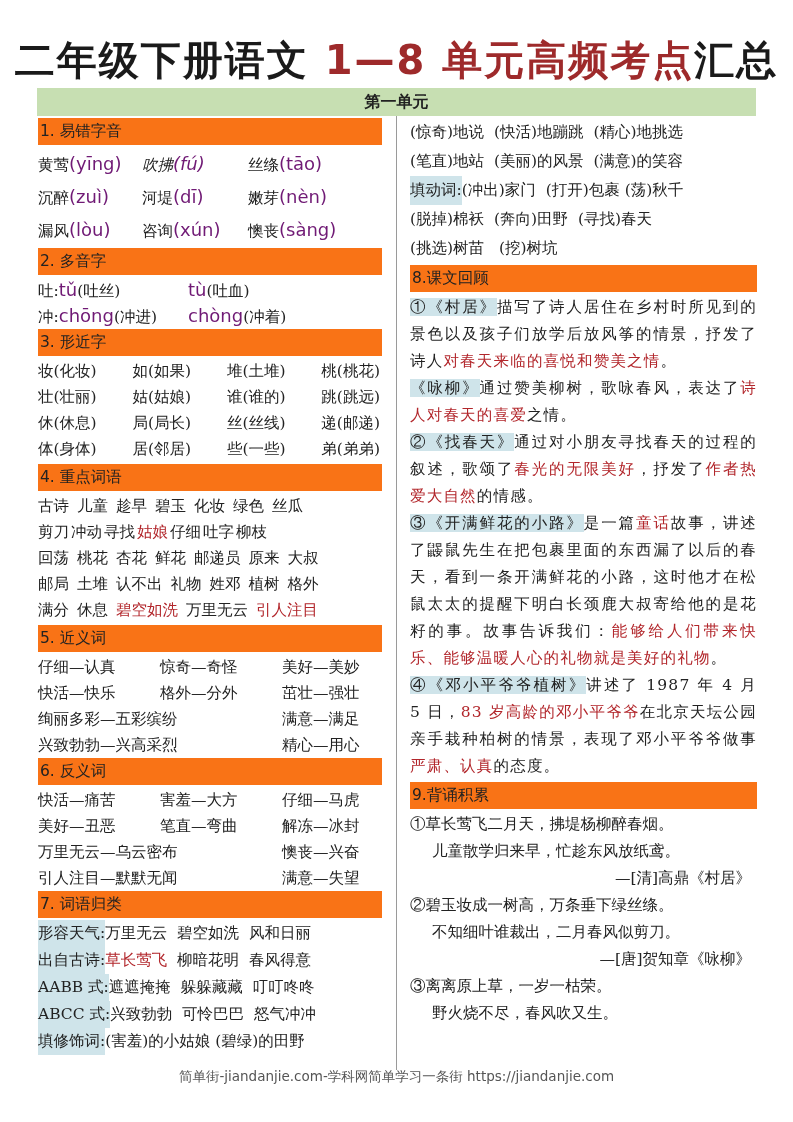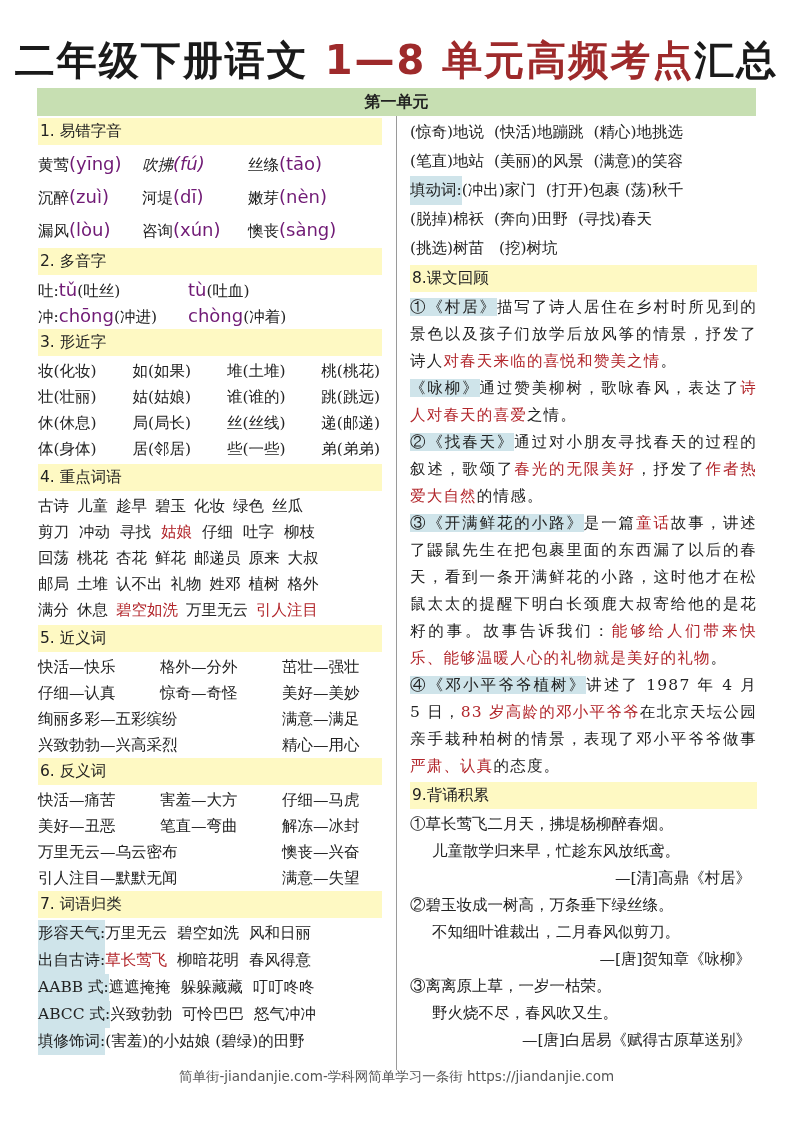--- a/index.html
+++ b/index.html
@@ -20,21 +20,21 @@
     line-height: 28px; color: #222;
     font-family: "DejaVu Sans", "Liberation Sans", sans-serif;
   }
 
   .col-divider { position: absolute; left: 396px; top: 116px; width: 1px; height: 954px; background: #9a9a9a; }
 
   .left-col { position: absolute; left: 38px; top: 118px; width: 344px; }
   .right-col { position: absolute; left: 410px; top: 118px; width: 347px; }
 
   .sec-head {
-    background: #fef9c3; height: 27px; line-height: 27px; font-size: 15.5px;
+    background: #f97316; height: 27px; line-height: 27px; font-size: 15.5px;
     padding-left: 2px; color: #222; margin-bottom: 2px;
     font-family: "DejaVu Sans", "Liberation Sans", sans-serif;
   }
   .row { font-size: 15.5px; line-height: 26px; height: 26px; white-space: nowrap; display: flex; }
   .cell { display: inline-block; white-space: nowrap; }
   .red { color: #b2262b; }
   .py { color: #701a75; font-family: "DejaVu Sans", "Liberation Sans", sans-serif; font-size: 18px; }
   .hl { background: #cfe4ea; }
   .para { font-size: 15.5px; line-height: 27px; letter-spacing: 1.2px; text-align: justify; }
   .poem { font-size: 15.5px; line-height: 27px; white-space: nowrap; }
@@ -120,21 +120,21 @@
   <div id="s4">
       <div class="row" style="gap: 8px;">
         <span class="cell">古诗</span>
         <span class="cell">儿童</span>
         <span class="cell">趁早</span>
         <span class="cell">碧玉</span>
         <span class="cell">化妆</span>
         <span class="cell">绿色</span>
         <span class="cell">丝瓜</span>
       </div>
-      <div class="row" style="gap: 10px;">
+      <div class="row" style="gap: 2px;">
         <span class="cell">剪刀</span>
         <span class="cell">冲动</span>
         <span class="cell">寻找</span>
         <span class="cell red">姑娘</span>
         <span class="cell">仔细</span>
         <span class="cell">吐字</span>
         <span class="cell">柳枝</span>
       </div>
       <div class="row" style="gap: 8px;">
         <span class="cell">回荡</span>
@@ -159,28 +159,28 @@
         <span class="cell">休息</span>
         <span class="cell red">碧空如洗</span>
         <span class="cell">万里无云</span>
         <span class="cell red">引人注目</span>
       </div>
     </div>
 
   <div class="sec-head" style="margin-top:2px">5. 近义词</div>
   <div id="s5">
       <div class="row">
+        <span class="cell" style="width: 122px;">仔细—认真</span>
+        <span class="cell" style="width: 122px;">惊奇—奇怪</span>
+        <span class="cell" style="width: 100px;">美好—美妙</span>
+      </div>
+      <div class="row">
         <span class="cell" style="width: 122px;">快活—快乐</span>
         <span class="cell" style="width: 122px;">格外—分外</span>
         <span class="cell" style="width: 100px;">茁壮—强壮</span>
-      </div>
-      <div class="row">
-        <span class="cell" style="width: 122px;">仔细—认真</span>
-        <span class="cell" style="width: 122px;">惊奇—奇怪</span>
-        <span class="cell" style="width: 100px;">美好—美妙</span>
       </div>
       <div class="row">
         <span class="cell" style="width: 122px;">绚丽多彩—五彩缤纷</span>
         <span class="cell" style="width: 122px;"></span>
         <span class="cell" style="width: 100px;">满意—满足</span>
       </div>
       <div class="row">
         <span class="cell" style="width: 122px;">兴致勃勃—兴高采烈</span>
         <span class="cell" style="width: 122px;"></span>
         <span class="cell" style="width: 100px;">精心—用心</span>
@@ -267,17 +267,16 @@
   <div class="sec-head" style="margin-top:2px">9.背诵积累</div>
   <div id="s9">
       <div class="poem">①草长莺飞二月天，拂堤杨柳醉春烟。</div>
       <div class="poem indent">儿童散学归来早，忙趁东风放纸鸢。</div>
       <div class="poem credit">—[清]高鼎《村居》</div>
       <div class="poem">②碧玉妆成一树高，万条垂下绿丝绦。</div>
       <div class="poem indent">不知细叶谁裁出，二月春风似剪刀。</div>
       <div class="poem credit">—[唐]贺知章《咏柳》</div>
       <div class="poem">③离离原上草，一岁一枯荣。</div>
       <div class="poem indent">野火烧不尽，春风吹又生。</div>
-      <div class="poem credit">—[唐]白居易《赋得古原草送别》</div>
     </div>
 </div>
 
 <div class="footer">简单街-jiandanjie.com-学科网简单学习一条街 https://jiandanjie.com</div>
 
 </body></html>

